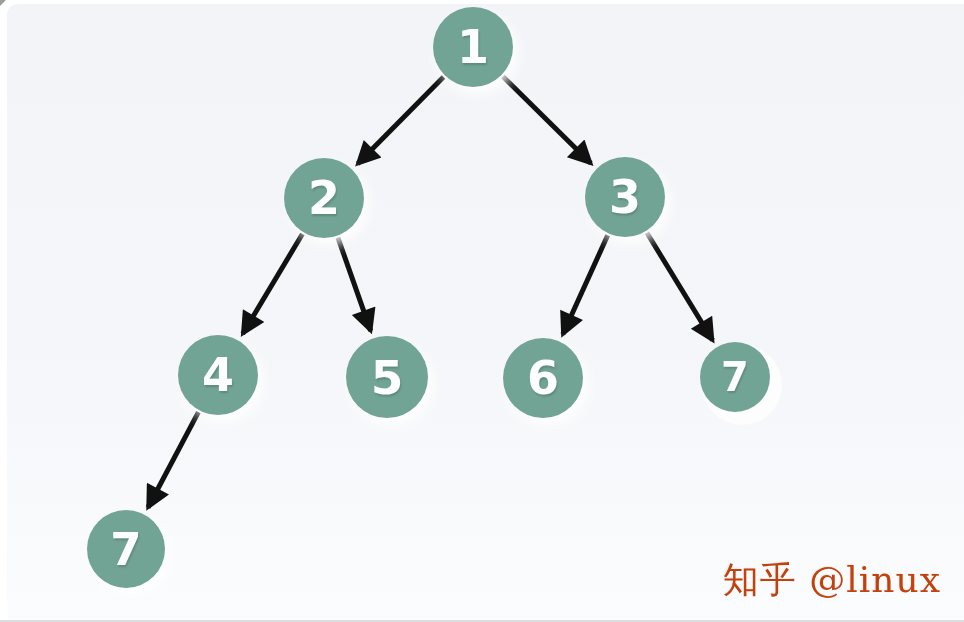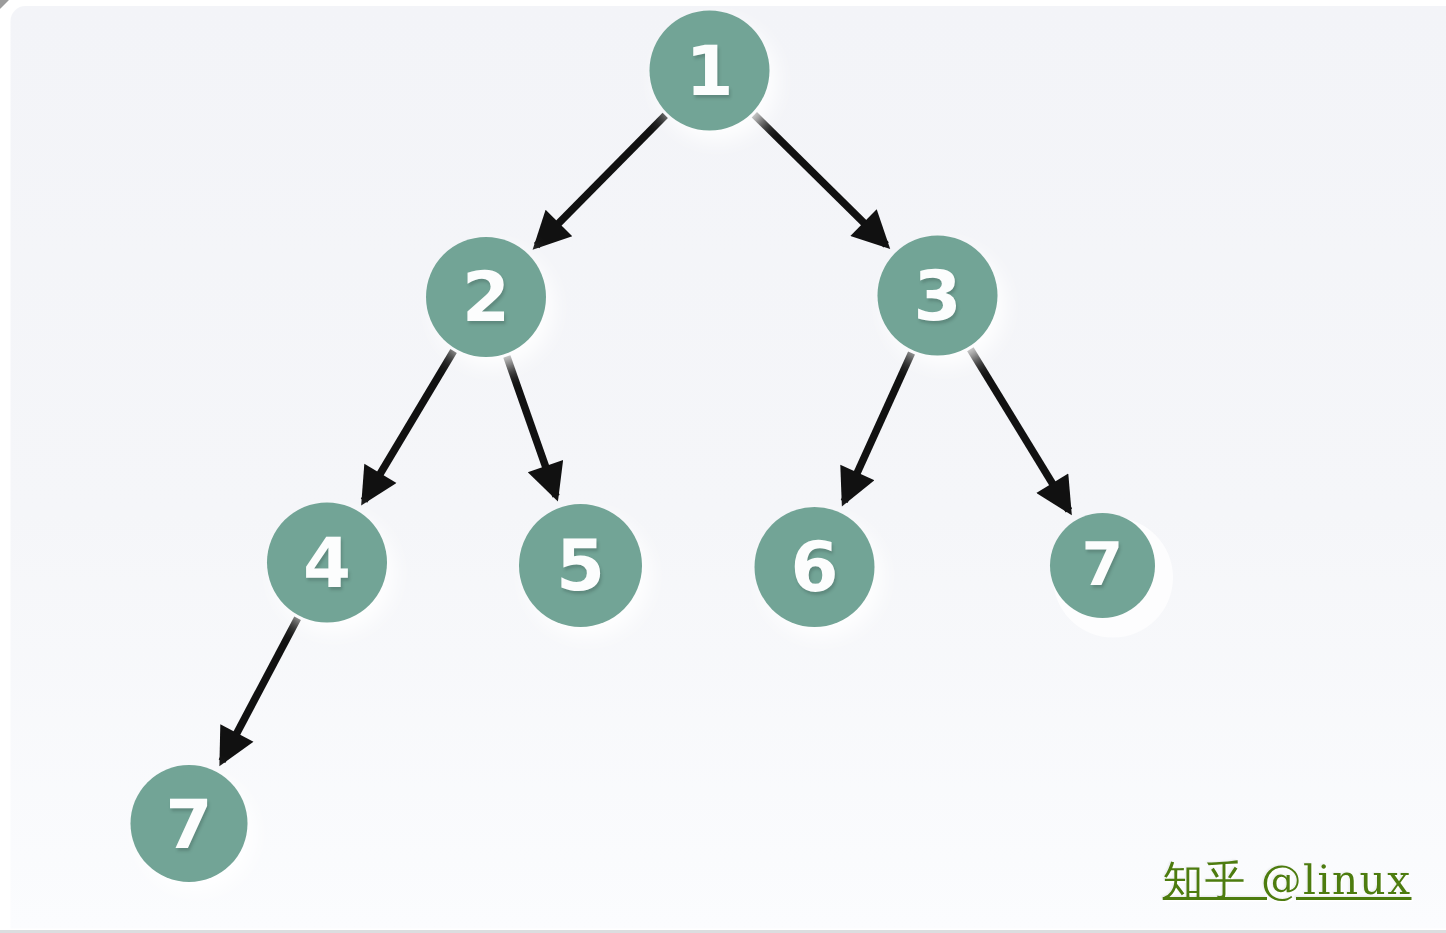--- a/index.html
+++ b/index.html
@@ -52,27 +52,26 @@
     text-shadow: 1px 2px 2px rgba(40,60,55,0.25);
     box-shadow: 5px 7px 14px rgba(255,255,255,0.95);
     user-select: none;
   }
   .node.halo-strong {
     box-shadow: 7px 8px 0 5px #fdfdfe;
   }
   .watermark {
     position: absolute;
     right: 23px; bottom: 17px;
-    font-size: 27px;
+    font-size: 36px;
     letter-spacing: 1px;
-    color: #4d7c0f;
+    color: #c2410c;
     text-shadow: 1px 1px 0 #ffffff, -1px -1px 1px rgba(0,0,0,0.05);
     font-family: "DejaVu Serif", "Liberation Serif", serif;
     white-space: nowrap;
-    text-decoration: underline;
   }
 </style>
 </head>
 <body>
 
 <div class="stage">
   <div class="canvas"></div>
   <div class="corner-dot"></div>
 
   <svg class="edges" viewBox="0 0 964 622" xmlns="http://www.w3.org/2000/svg">

